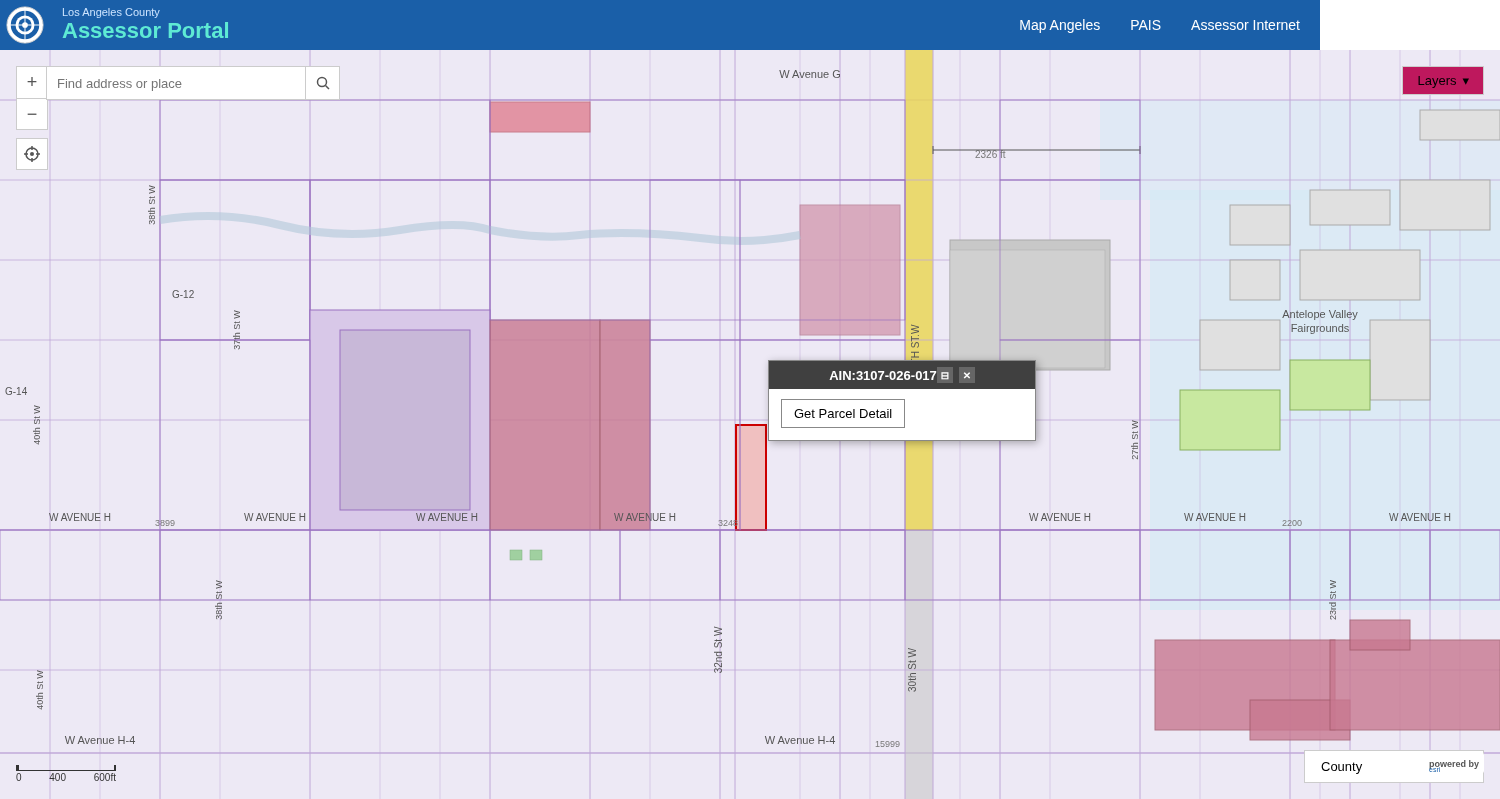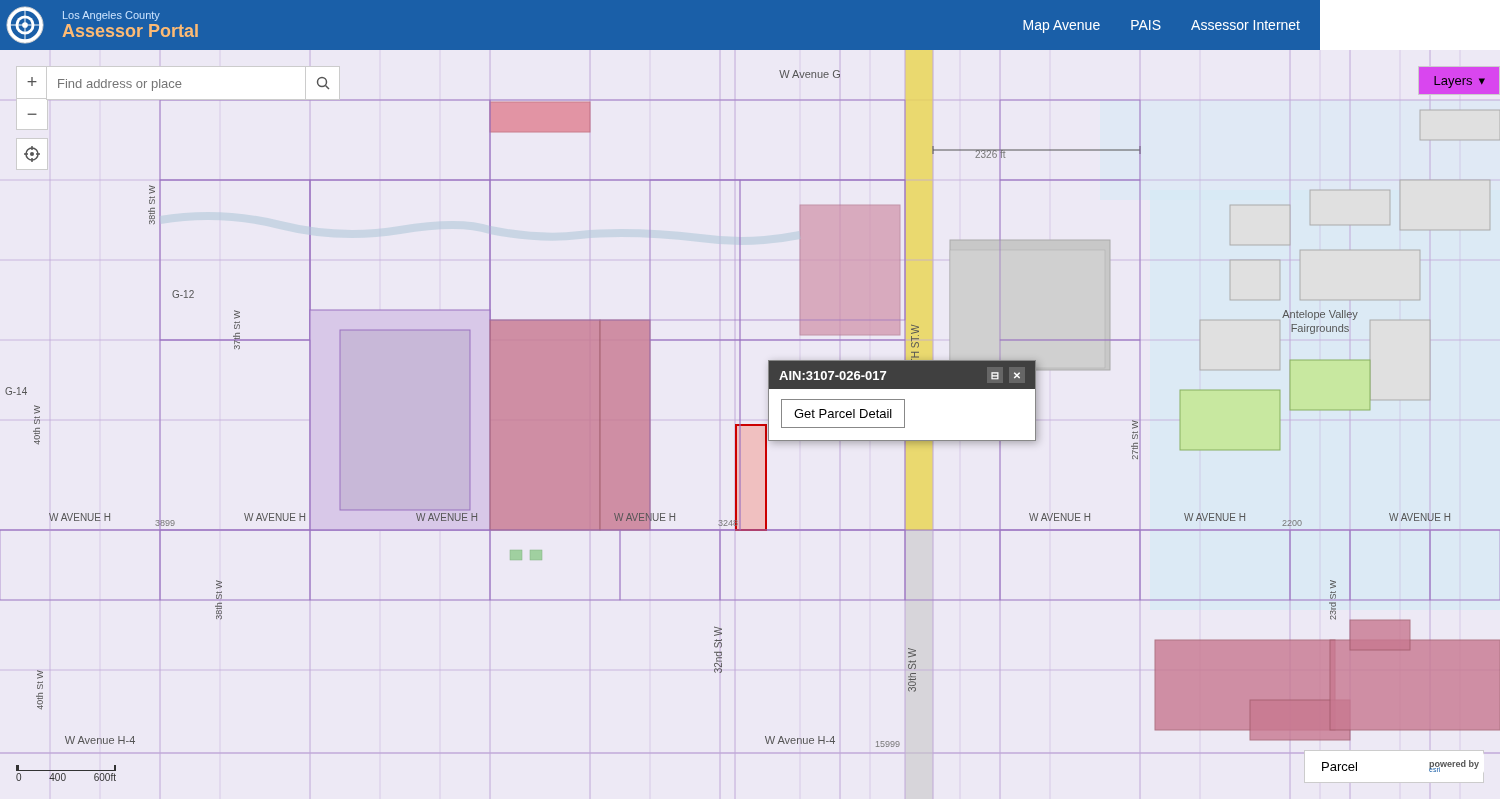--- a/index.html
+++ b/index.html
@@ -10,21 +10,21 @@
       position: absolute; top: 0; left: 0; width: 1320px; height: 50px;
       background: #1a5fa8; display: flex; align-items: center; z-index: 100;
     }
     #header-logo {
       width: 50px; height: 50px; display: flex; align-items: center; justify-content: center;
       background: #1a5fa8;
     }
     #header-logo svg { width: 38px; height: 38px; }
     #header-title-area { display: flex; flex-direction: column; padding: 0 12px; }
     #header-subtitle { color: #cce4ff; font-size: 11px; }
-    #header-title { color: #fdba74; font-size: 18px; font-weight: bold; }
+    #header-title { color: #5eead4; font-size: 22px; font-weight: bold; }
     #header-nav { margin-left: auto; display: flex; gap: 30px; padding-right: 20px; }
     #header-nav a {
       color: white; text-decoration: none; font-size: 14px; cursor: pointer;
     }
 
     
     #map-container {
       position: absolute; top: 50px; left: 0; width: 1500px; height: 749px;
       background: #e8e4f0; overflow: hidden;
     }
@@ -63,22 +63,22 @@
       font-size: 13px; outline: none;
     }
     #search-btn {
       width: 34px; height: 34px; background: white; border: 1px solid #ccc;
       border-left: none; cursor: pointer; display: flex; align-items: center;
       justify-content: center; color: #555;
     }
 
     
     #layers-btn {
-      position: absolute; top: 16px; right: 0; z-index: 50;
-      background: #d946ef; border: 1px solid #ccc; padding: 6px 14px;
+      position: absolute; top: 16px; right: 16px; z-index: 50;
+      background: #be185d; border: 1px solid #ccc; padding: 6px 14px;
       cursor: pointer; font-size: 13px; display: flex; align-items: center; gap: 6px;
     }
 
     
     #legend-btn {
       position: absolute; bottom: 16px; right: 16px; z-index: 50;
       background: white; border: 1px solid #ccc; padding: 8px 16px;
       cursor: pointer; font-size: 13px; display: flex; align-items: center; gap: 8px;
       min-width: 180px; justify-content: space-between;
     }
@@ -105,21 +105,21 @@
     }
 
     
     #popup {
       position: absolute; top: 310px; left: 768px; z-index: 200;
       width: 268px; background: white; border: 1px solid #888;
       box-shadow: 2px 2px 8px rgba(0,0,0,0.3);
     }
     #popup-header {
       background: #404040; color: white; padding: 6px 10px;
-      display: flex; align-items: center; justify-content: space-between;
+      display: flex; align-items: center; justify-content: center;
       font-size: 13px; font-weight: bold;
     }
     #popup-header-controls { display: flex; gap: 6px; }
     .popup-ctrl {
       width: 16px; height: 16px; background: #666; cursor: pointer;
       display: flex; align-items: center; justify-content: center; font-size: 10px; color: white;
     }
     #popup-body { padding: 10px 12px; font-size: 13px; }
     #popup-body .field-label { font-weight: bold; margin-top: 6px; }
     #popup-body .field-value { margin-top: 2px; color: #222; }
@@ -141,21 +141,21 @@
       <circle cx="20" cy="20" r="3" fill="white"></circle>
       <line x1="20" y1="1" x2="20" y2="39" stroke="white" stroke-width="1"></line>
       <line x1="1" y1="20" x2="39" y2="20" stroke="white" stroke-width="1"></line>
     </svg>
   </div>
   <div id="header-title-area">
     <span id="header-subtitle">Los Angeles County</span>
     <span id="header-title">Assessor Portal</span>
   </div>
   <nav id="header-nav">
-    <a>Map Avenue</a>
+    <a>Map Angeles</a>
     <a>PAIS</a>
     <a>Assessor Internet</a>
   </nav>
 </div>
 
 <div id="map-container">
 
   <svg id="map-bg" xmlns="http://www.w3.org/2000/svg" width="1500" height="749">
 
     <rect width="1500" height="749" fill="#ede9f5"></rect>
@@ -358,21 +358,21 @@
   <div id="scale-bar">
     <div id="scale-bar-line"></div>
     <div id="scale-labels">
       <span>0</span>
       <span>400</span>
       <span>600ft</span>
     </div>
   </div>
 
   <div id="legend-btn">
-    <span>Parcel</span>
+    <span>County</span>
     <span>▲</span>
   </div>
 
   <div id="esri-logo">
     <svg width="60" height="20" viewBox="0 0 60 20">
       <rect width="60" height="20" fill="white" rx="2"></rect>
       <text x="5" y="14" font-size="9" fill="#555" font-weight="bold">powered by</text>
       <text x="5" y="19" font-size="7" fill="#1a5fa8">esri</text>
     </svg>
   </div>

